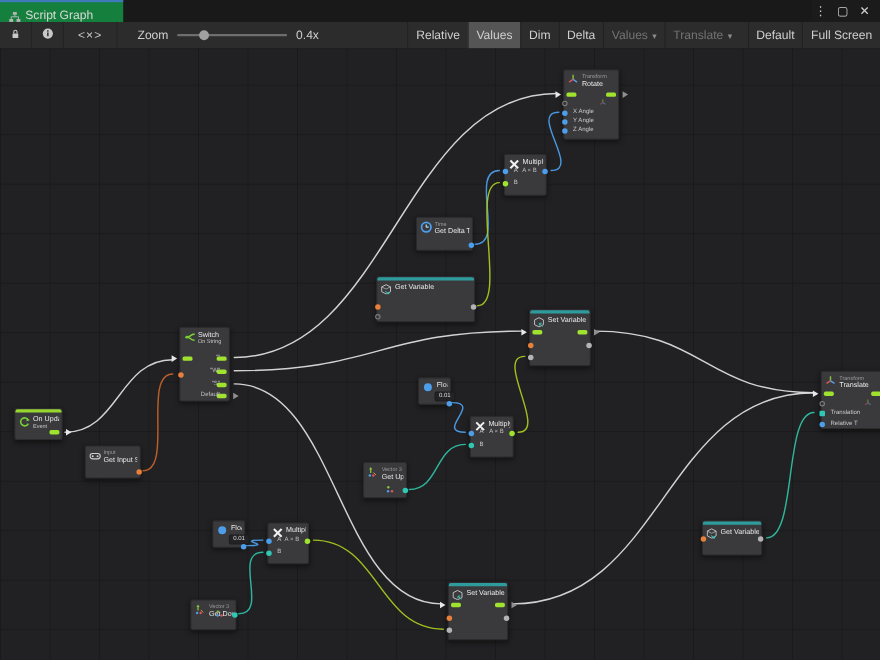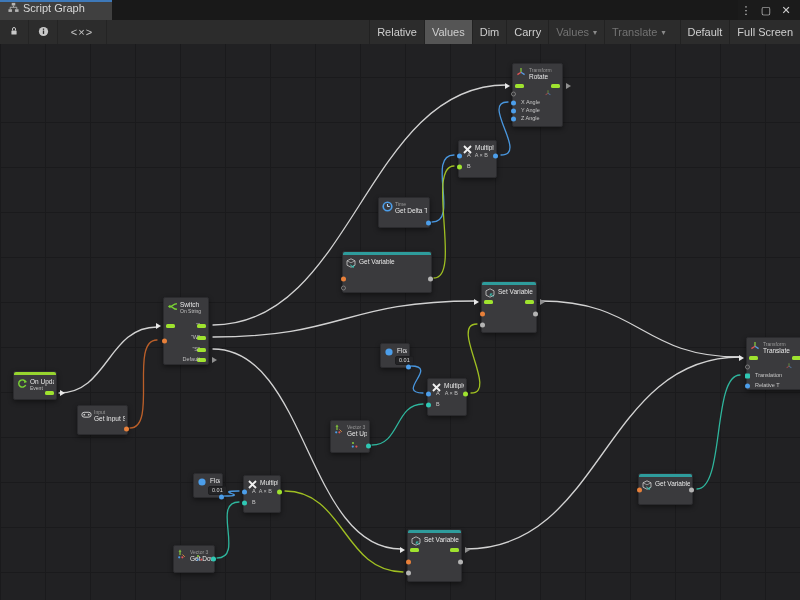--- a/index.html
+++ b/index.html
@@ -1,20 +1,20 @@
 <!DOCTYPE html>
 <html><head>
 <meta charset="utf-8">
 <style>
   html,body{margin:0;padding:0}
   body{width:800px;height:600px;overflow:hidden;position:relative;background:#161616;
        font-family:"Liberation Sans",sans-serif;-webkit-font-smoothing:antialiased}
   
   .tabbar{position:absolute;left:0;top:0;right:0;height:20px;background:#191919;display:flex;align-items:stretch}
-  .tab{display:flex;align-items:flex-start;gap:5px;padding:0 12px 0 8px;background:#404040;border-top:2px solid #3e79b9;box-sizing:border-box;min-width:112px}
+  .tab{display:flex;align-items:flex-end;gap:5px;padding:0 12px 0 8px;background:#15803d;border-top:2px solid #3e79b9;box-sizing:border-box;min-width:112px}
   .tab-title{font-size:11px;color:#d8d8d8}
   .winctl{margin-left:auto;display:flex;align-items:center;gap:4px;padding-right:6px;background:#1b1b1b}
   .winbtn{width:16px;height:16px;display:flex;align-items:center;justify-content:center;color:#cfcfcf;font-size:11px}
   
   .toolbar{position:absolute;left:0;top:20px;right:0;height:24px;background:#2c2c2c;border-bottom:1px solid #1a1a1a;display:flex;align-items:stretch;font-size:11px;color:#cfcfcf}
   .tbtn{display:flex;align-items:center;justify-content:center;padding:0 7px;border-right:1px solid #242424;cursor:default}
   .tbtn.iconb{width:14px}
   .codeb{width:34px;letter-spacing:1px;color:#c9c9c9}
   .graphsel{display:flex;align-items:center;gap:6px;margin-left:34px;padding:0 8px}
   .zoomgrp{display:flex;align-items:center;gap:8px;margin-left:18px}
@@ -93,32 +93,39 @@
         </svg></span>
   </div>
   <div class="tbtn iconb">
     <span><svg width="11" height="11" viewBox="0 0 10 10">
           <circle cx="5" cy="5" r="4.2" fill="#c9c9c9"></circle>
           <rect x="4.4" y="4.1" width="1.2" height="3.1" fill="#2b2b2b"></rect>
           <rect x="4.4" y="2.3" width="1.2" height="1.2" fill="#2b2b2b"></rect>
         </svg></span>
   </div>
   <div class="tbtn codeb">&lt;×&gt;</div>
+  <div class="zoomgrp">
+    <span>Zoom</span>
+    <span class="ztrack">
+        <span class="zhandle"></span>
+      </span>
+    <span>0.4x</span>
+  </div>
   <div class="rgroup">
     <div class="vbtn">
         <span>Relative</span>
       </div>
     <div class="vbtn active">
         <span>Values</span>
       </div>
     <div class="vbtn">
         <span>Dim</span>
       </div>
     <div class="vbtn">
-        <span>Carry</span>
+        <span>Delta</span>
       </div>
     <div class="vbtn disabled">
         <span>Values</span>
         <span class="dd">▾</span>
       </div>
     <div class="vbtn disabled">
         <span>Translate</span>
         <span class="dd">▾</span>
       </div>
     <div class="vbtn gapL">

